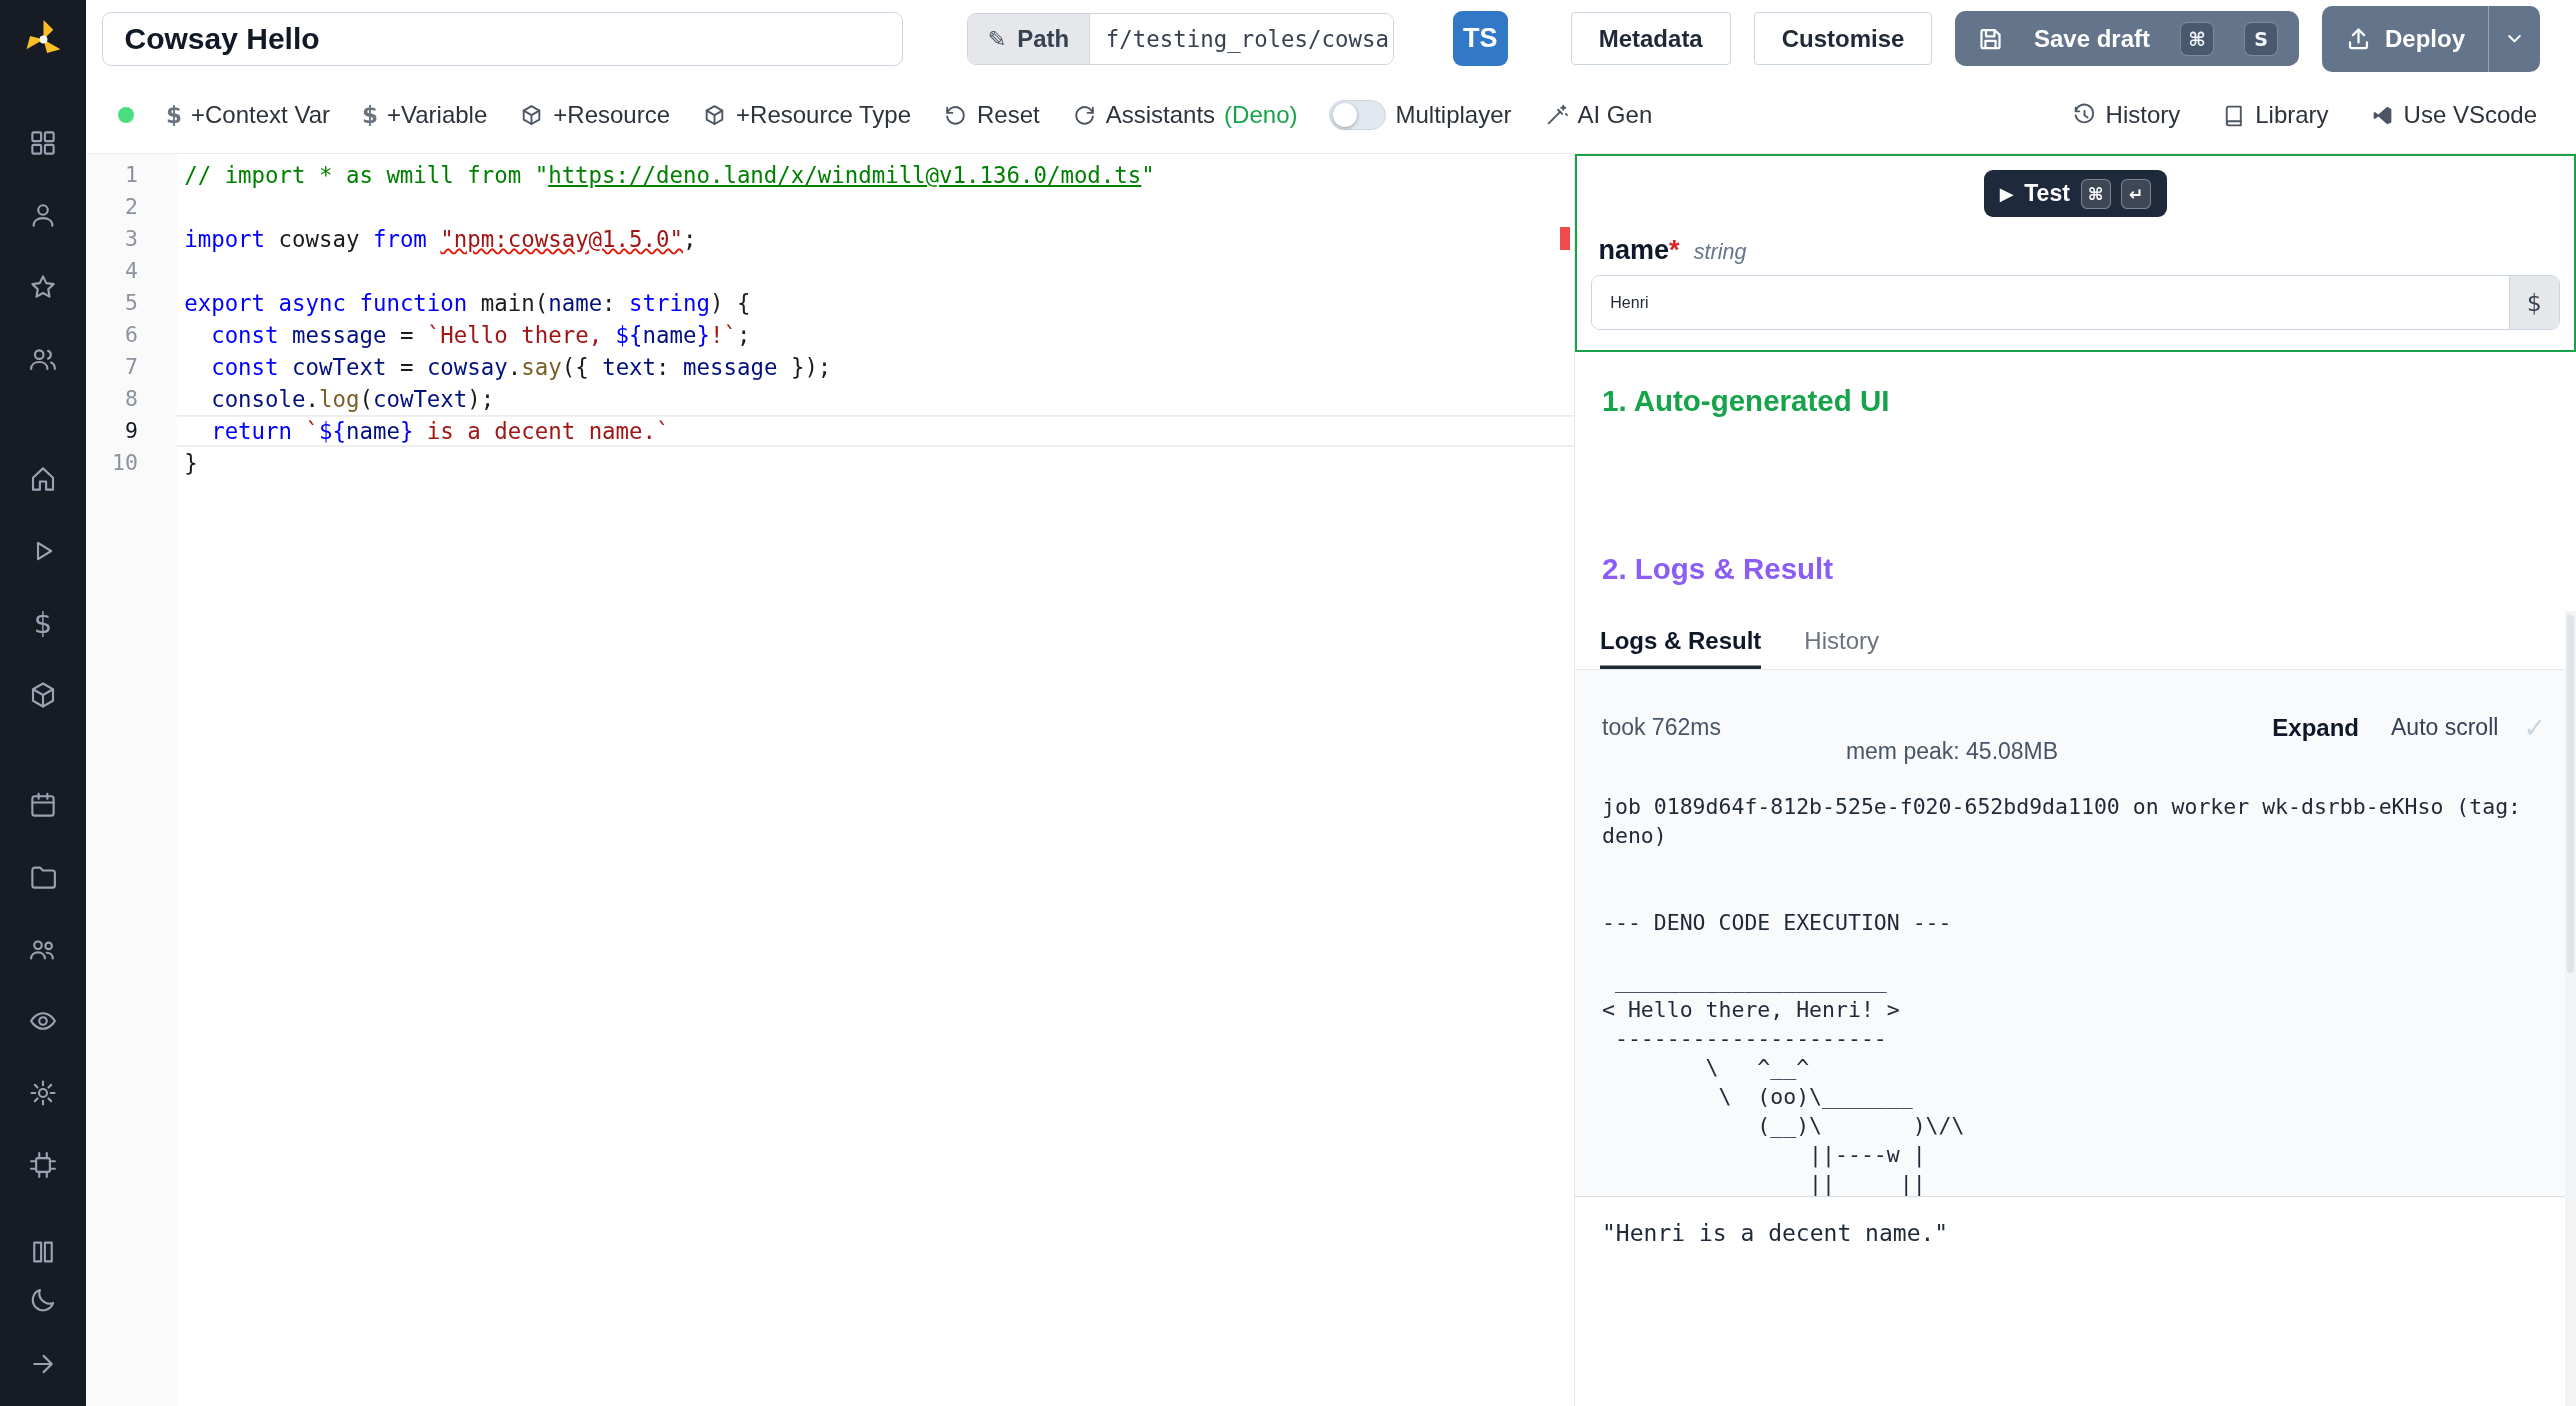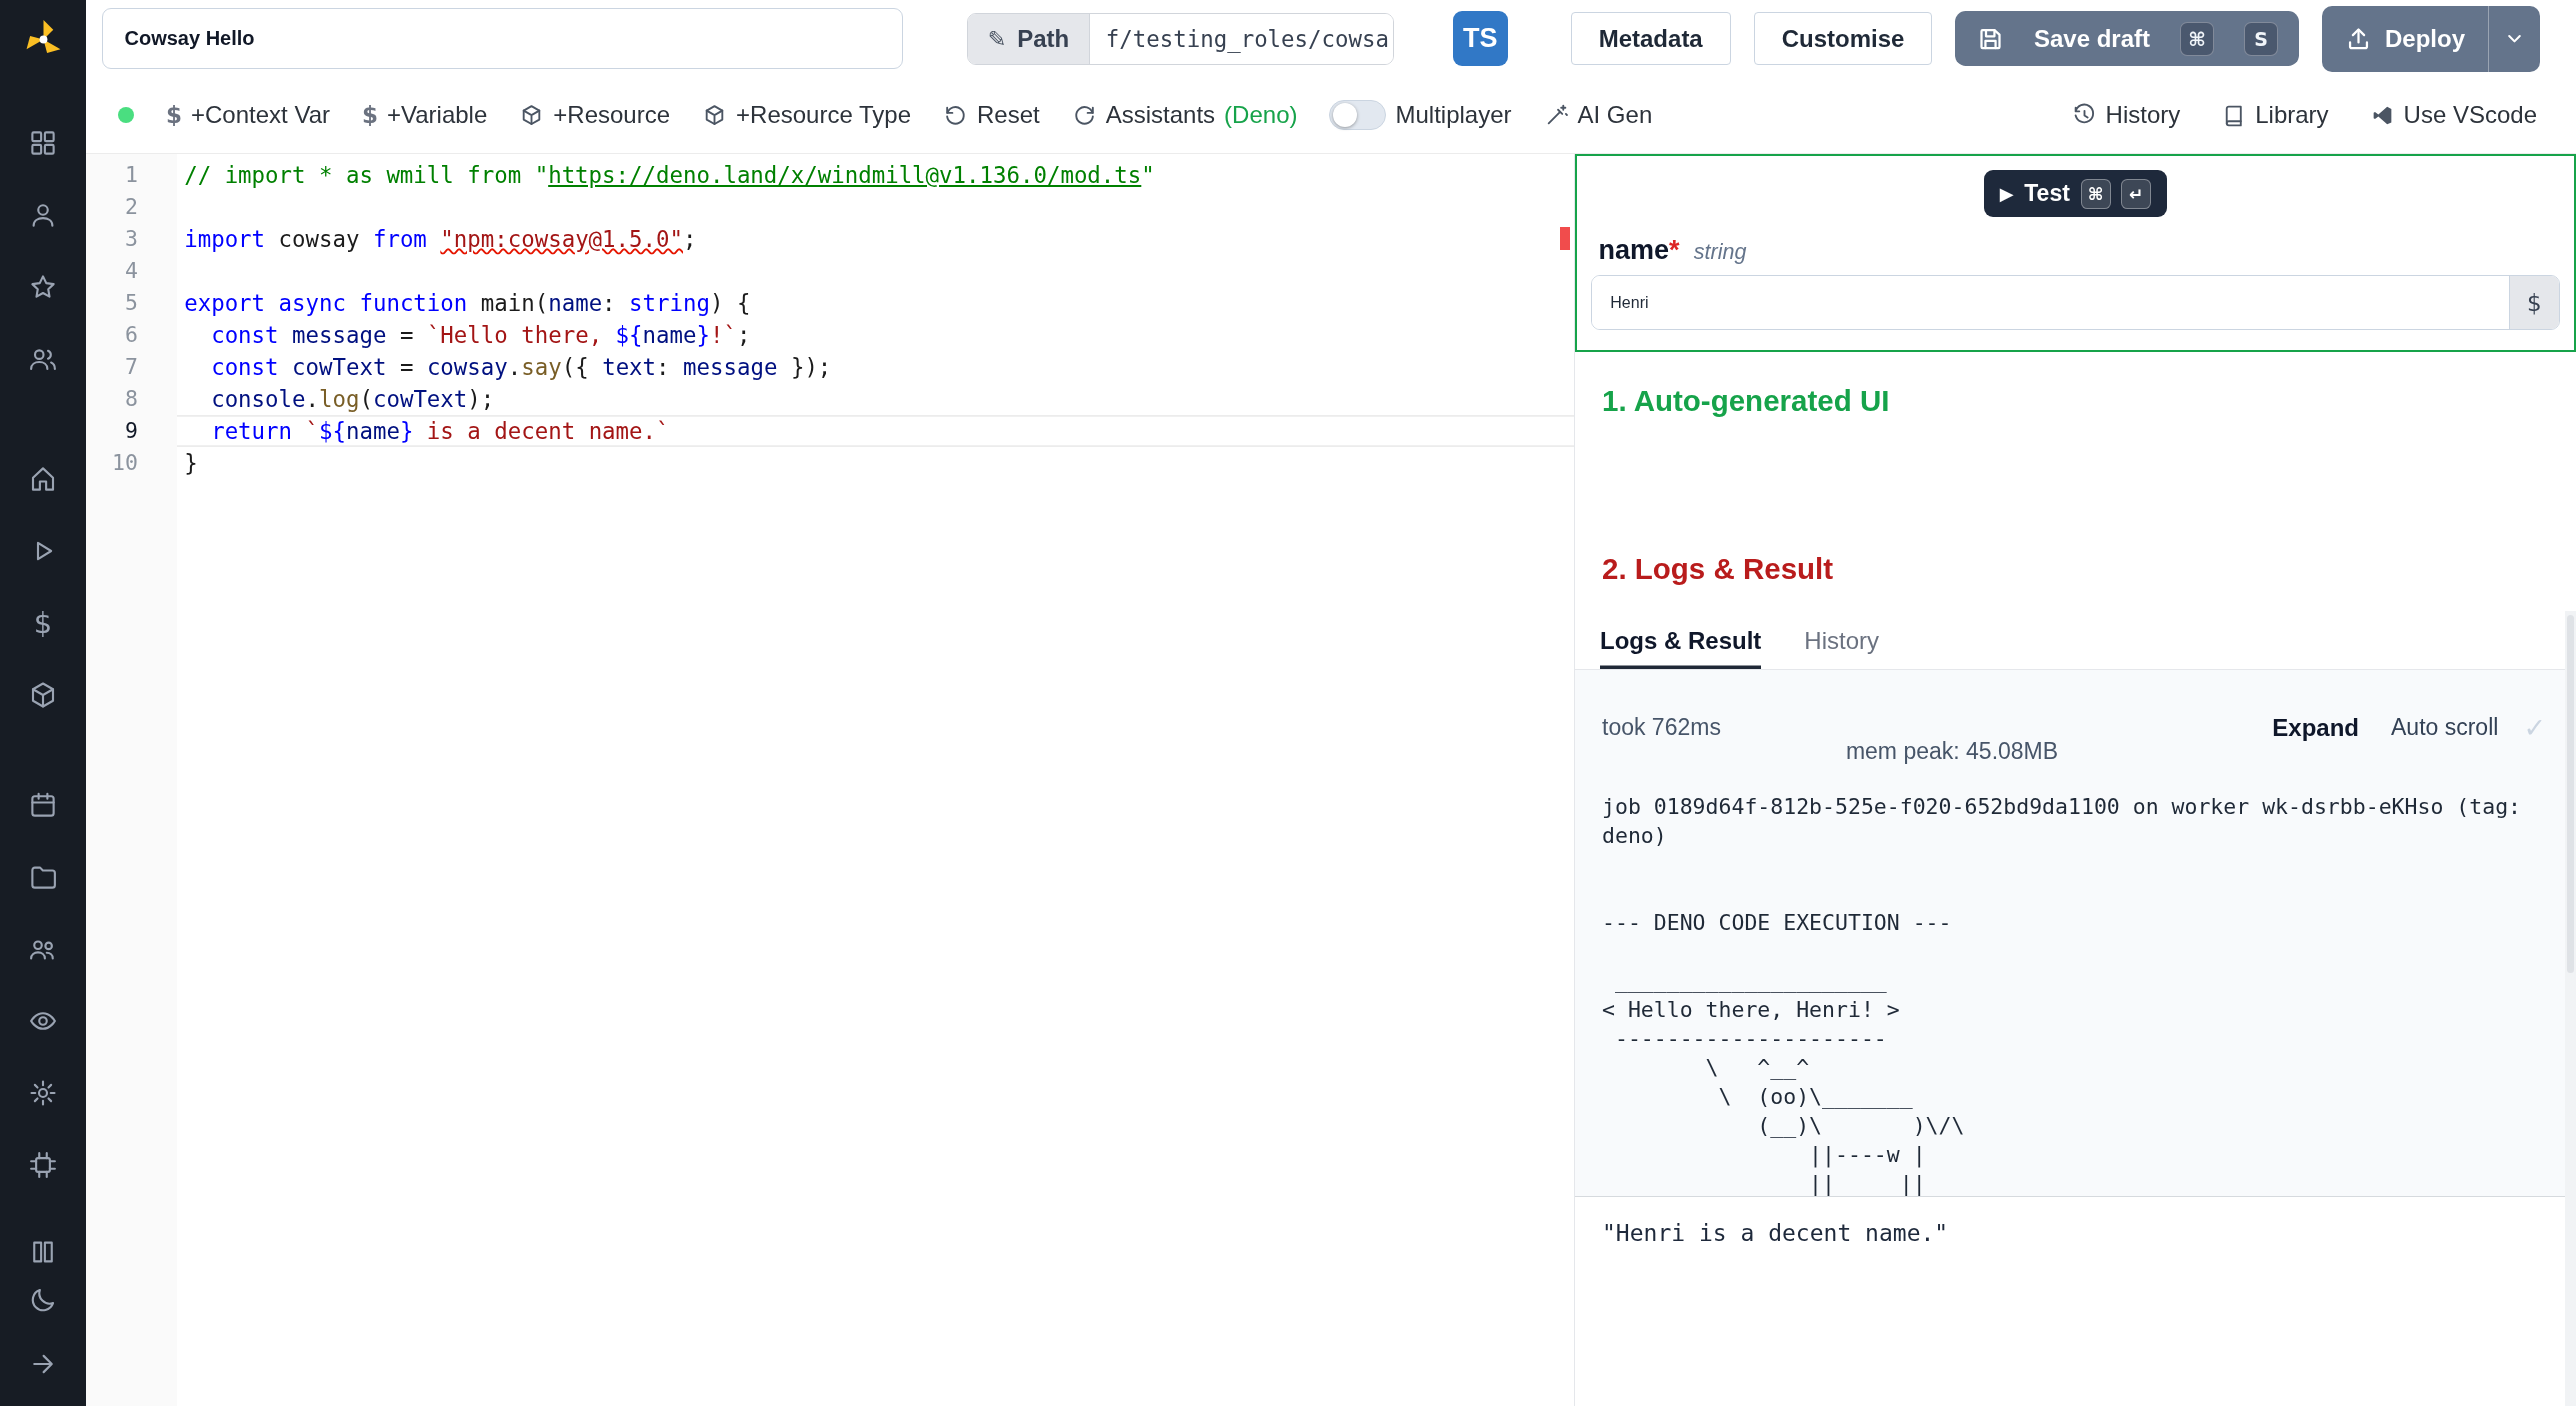--- a/index.html
+++ b/index.html
@@ -20,21 +20,21 @@
   .side-group.gb{margin-top:auto;gap:14.3px;}
   .side-ic{width:34px;height:34px;display:flex;align-items:center;justify-content:center;color:#9aa3b2;}
   .side-ic svg{width:30px;height:30px;stroke:#9aa3b2;fill:none;stroke-width:1.7;stroke-linecap:round;stroke-linejoin:round;}
   .side-ic .gl{font-size:29px;color:#9aa3b2;font-family:"DejaVu Sans",sans-serif;}
   .side-arrow{margin-top:30px;}
 
   .main{flex:1;display:flex;flex-direction:column;min-width:0;}
 
   
   .topbar{height:77px;display:flex;align-items:center;padding:0 36px 0 16px;background:#fff;flex:none;}
-  .name-input{width:801px;height:61px;border:1.8px solid #cbd5e1;border-radius:9px;font-weight:700;font-size:20px;color:#111827;padding:0 21.5px;font-family:inherit;outline:none;}
+  .name-input{width:801px;height:54px;border:1.8px solid #cbd5e1;border-radius:9px;font-weight:700;font-size:30px;color:#111827;padding:0 21.5px;font-family:inherit;outline:none;}
   .path-group{display:flex;height:52px;margin-left:64px;border-radius:9px;overflow:hidden;border:1.8px solid #d1d5db;}
   .path-label{display:flex;align-items:center;gap:10.7px;background:#e5e7eb;color:#374151;font-weight:600;font-size:24px;padding:0 19.7px;}
   .path-label .glyph{font-size:22.4px;color:#4b5563;}
   .path-value{display:flex;align-items:center;background:#fff;border-left:1.8px solid #d1d5db;font-family:"DejaVu Sans Mono","Liberation Mono",monospace;font-size:22.4px;color:#374151;padding:0 16px;width:304px;white-space:nowrap;overflow:hidden;}
   .ts-badge{width:55px;height:55px;margin-left:59px;background:#3178c6;border-radius:9px;color:#fff;font-weight:700;font-size:27px;display:flex;align-items:center;justify-content:center;flex:none;}
   .top-right{margin-left:auto;display:flex;align-items:center;gap:23px;}
   .btn-ghost{height:53px;padding:0 27px;border:1.8px solid #cbd5e1;border-radius:4px;background:#fff;font-size:24px;font-weight:600;color:#1f2937;display:flex;align-items:center;font-family:Liberation Sans, sans-serif;}
   .btn-slate{height:55px;border:none;border-radius:10.7px;background:#64748b;color:#fff;font-size:24px;font-weight:600;display:flex;align-items:center;gap:30px;padding:0 21.5px;font-family:inherit;}
   .kbd-chip{min-width:34px;height:34px;border-radius:7.2px;background:rgba(15,23,42,.30);border:0.9px solid rgba(255,255,255,.30);display:flex;align-items:center;justify-content:center;font-size:19px;color:#f1f5f9;padding:0 5.4px;}
   .deploy-group{display:flex;height:66px;border-radius:10px;overflow:hidden;background:#64748b;color:#fff;}
@@ -83,21 +83,21 @@
   .test-btn .play{font-size:18px;}
   .test-chip{min-width:30px;height:30px;border-radius:6.3px;background:rgba(255,255,255,.14);border:0.9px solid rgba(255,255,255,.35);display:flex;align-items:center;justify-content:center;font-size:17px;padding:0 3.6px;}
   .arg-label{display:flex;align-items:baseline;margin:18px 0 9px 7.2px;}
   .arg-name{font-size:27px;font-weight:700;color:#0f172a;}
   .arg-req{color:#dc2626;font-weight:700;font-size:27px;}
   .arg-type{font-style:italic;font-size:21.5px;color:#64748b;margin-left:14.3px;}
   .arg-input{display:flex;height:55px;border:1.8px solid #cbd5e1;border-radius:9px;overflow:hidden;background:#fff;}
   .arg-input input{flex:1;border:none;outline:none;font-size:16px;color:#1f2937;padding:0 18px;font-family:inherit;min-width:0;}
   .arg-dollar{width:50px;background:#e5e7eb;border-left:1.8px solid #cbd5e1;display:flex;align-items:center;justify-content:center;font-size:23px;color:#374151;font-family:"DejaVu Sans",sans-serif;flex:none;}
   .sec1{margin:32px 0 0 27px;font-size:29.5px;font-weight:700;color:#16a34a;}
-  .sec2{margin:134px 0 0 27px;font-size:29.5px;font-weight:700;color:#b91c1c;}
+  .sec2{margin:134px 0 0 27px;font-size:29.5px;font-weight:700;color:#8b5cf6;}
   .tabs{margin-top:41px;display:flex;gap:43px;padding-left:25px;border-bottom:1.8px solid #e5e7eb;flex:none;}
   .tab{font-size:24px;padding-bottom:14.3px;color:#6b7280;font-weight:500;}
   .tab.active{color:#0f172a;font-weight:600;box-shadow:inset 0 -3.6px 0 #1f2937;}
   .logs-section{height:526px;background:#f8fafc;flex:none;position:relative;overflow:hidden;}
   .logs-head{display:flex;align-items:center;padding:19.7px 30px 0 27px;font-size:23px;color:#475569;}
   .logs-mem{margin-left:125px;margin-top:48px;}
   .logs-right{margin-left:auto;display:flex;align-items:center;}
   .logs-expand{font-weight:700;color:#0f172a;font-size:24px;}
   .logs-autoscroll{margin-left:32px;color:#334155;}
   .logs-check{margin-left:25px;color:#cbd5e1;font-size:27px;}

